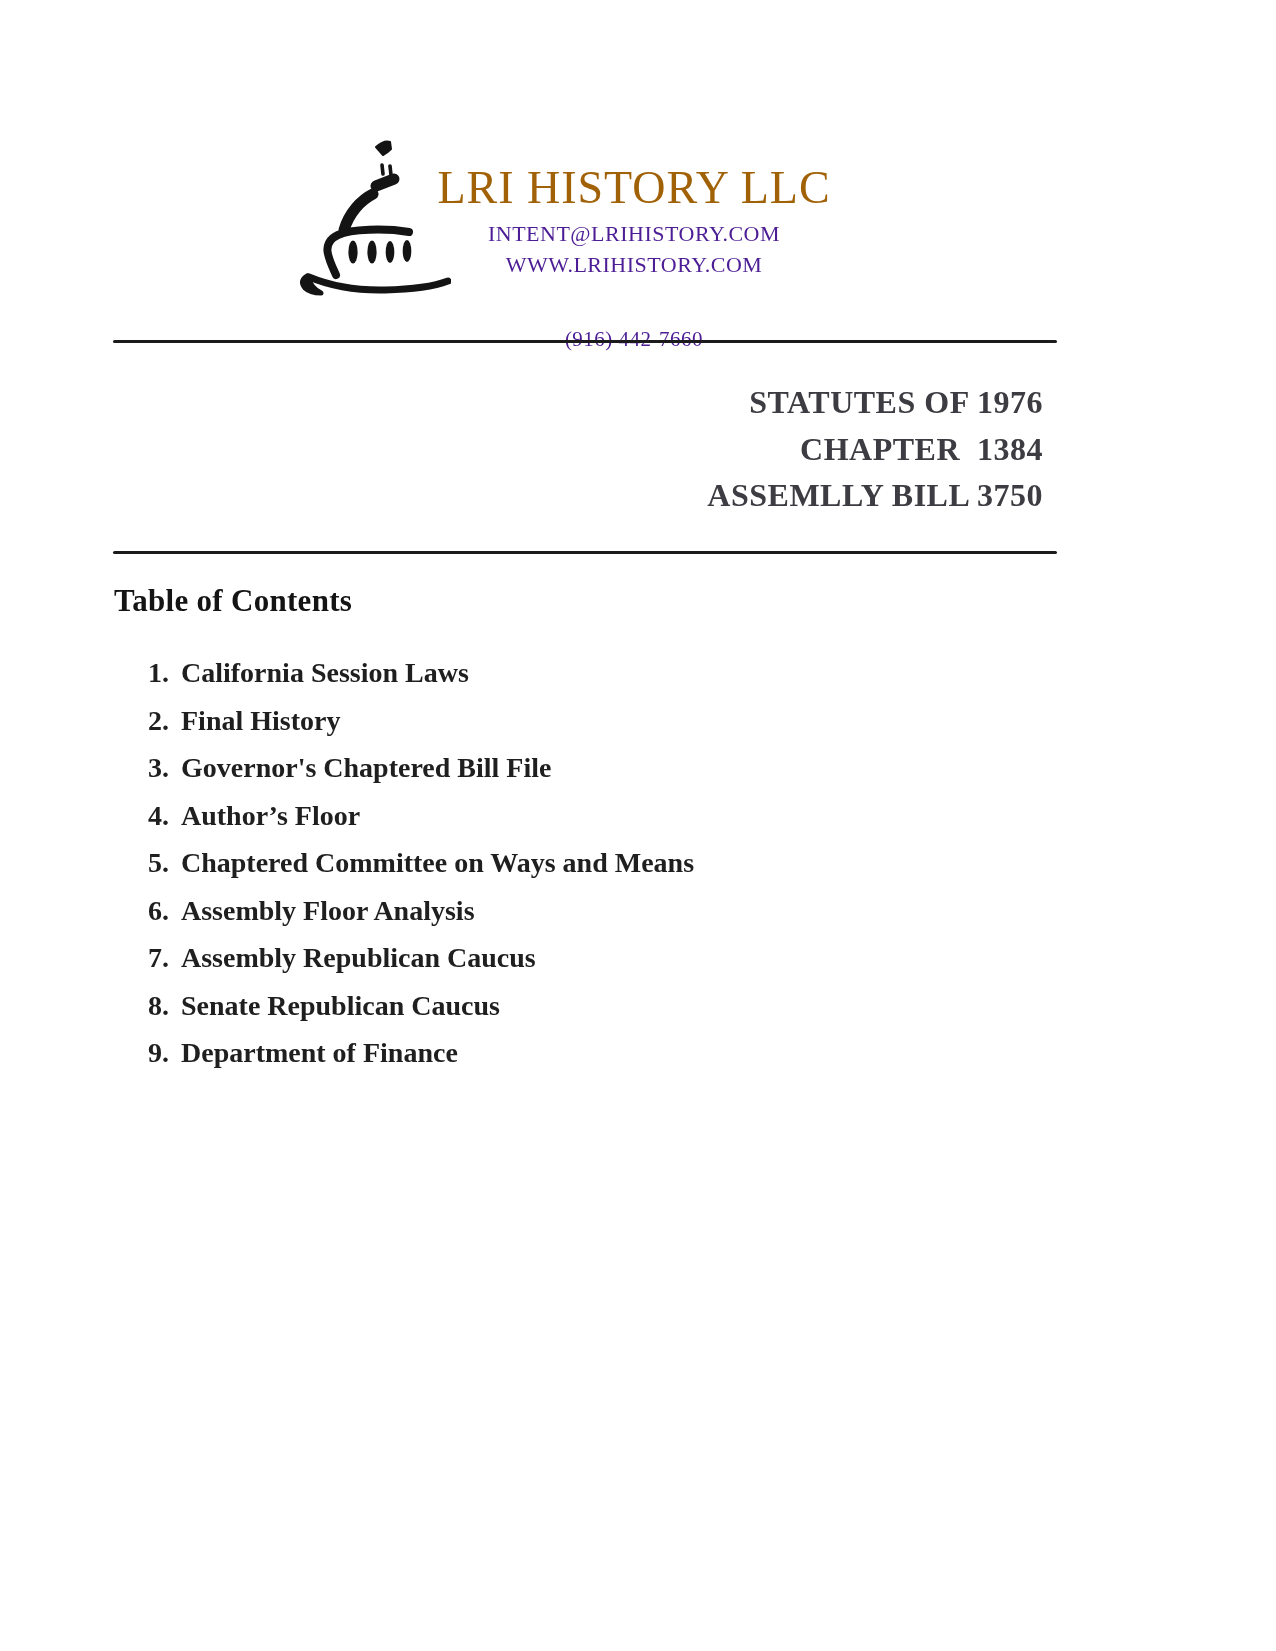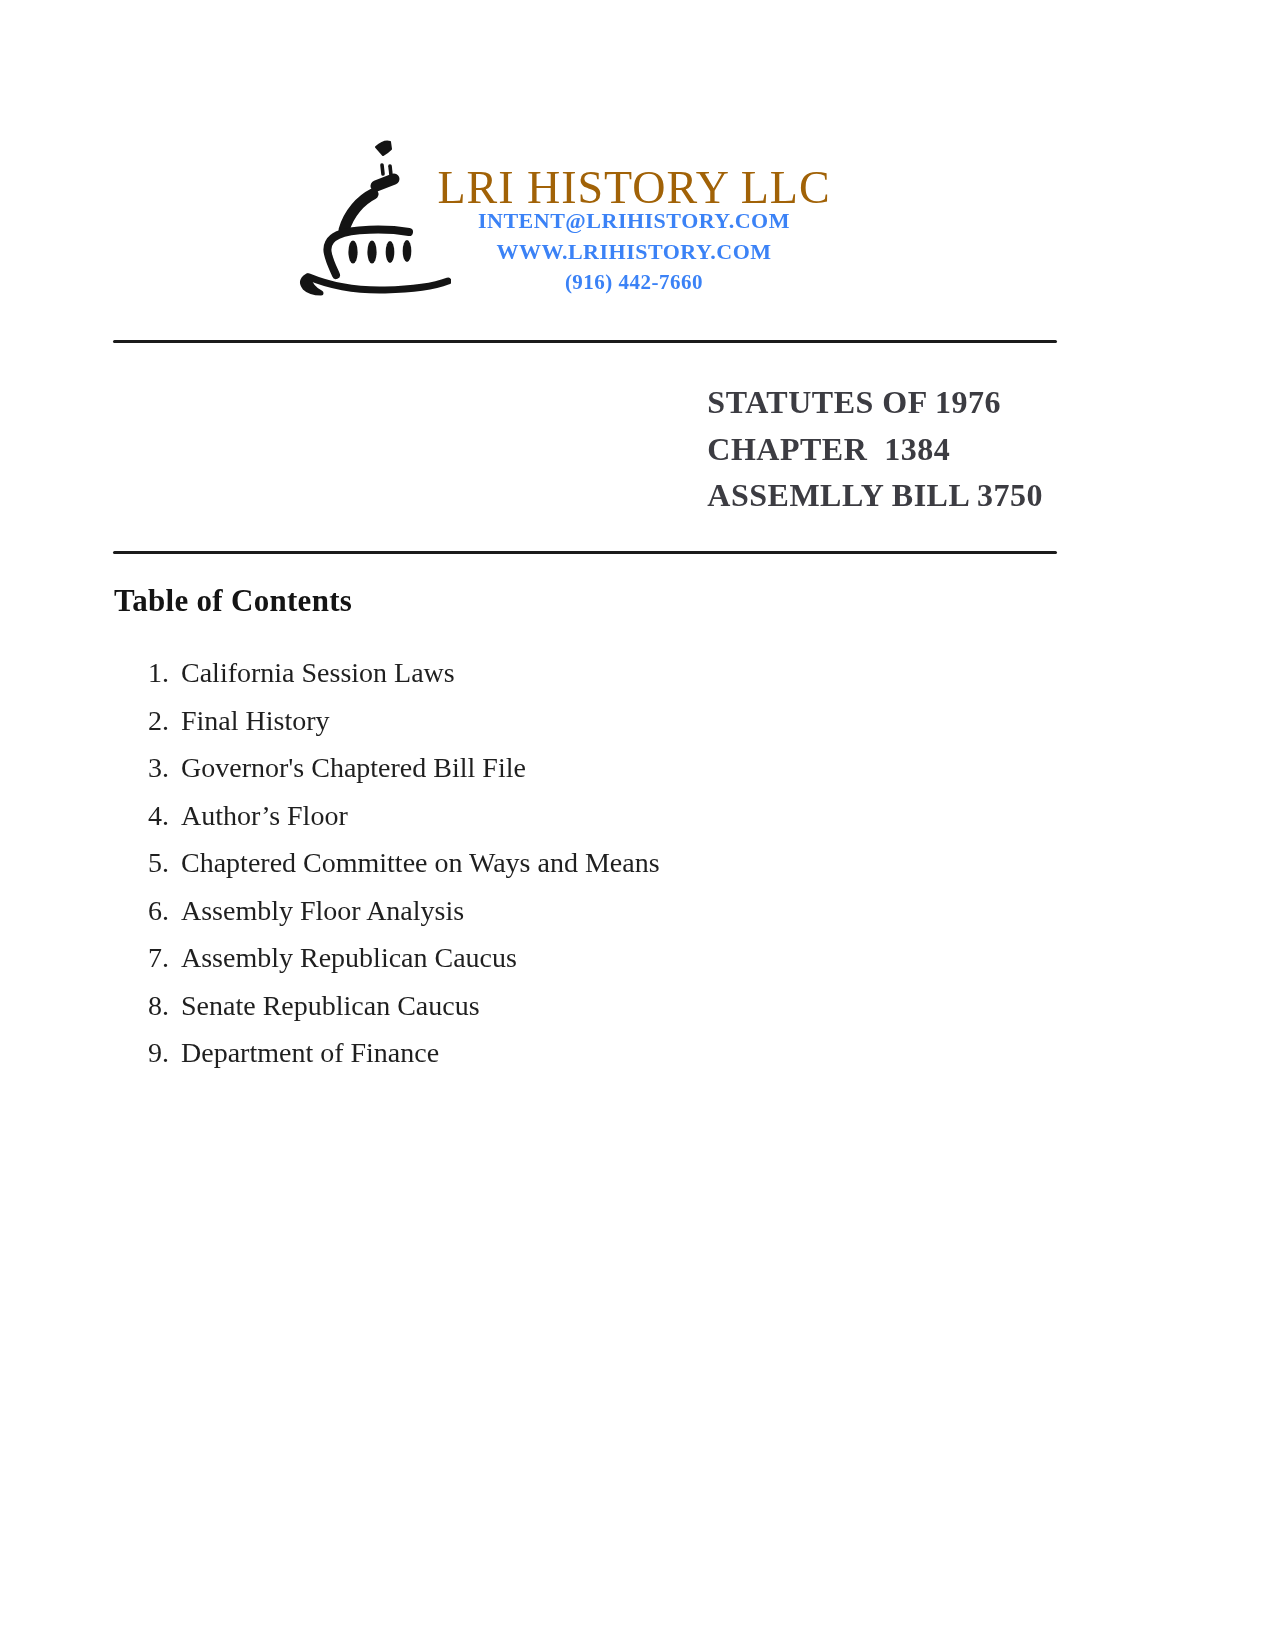--- a/index.html
+++ b/index.html
@@ -35,46 +35,46 @@
     top: 157px;
     width: 100%;
     font-size: 46px;
     line-height: 38px;
     letter-spacing: 1px;
     color: #a16207;
     margin-top: 12px;
   }
   .contact-block {
     position: absolute;
-    top: 205px;
+    top: 218px;
     width: 100%;
     font-size: 22px;
     line-height: 31px;
     letter-spacing: 0.5px;
-    color: #3b82f6;
-    font-weight: bold;
+    color: #4c1d95;
   }
   .contact-line { white-space: pre; }
-  .contact-phone { font-size: 21px; }
+  .contact-phone { font-size: 21px; margin-top: 44px; }
 
   
   .rule {
     left: 113px;
     width: 944px;
     height: 3px;
     background: #1b1b1b;
     border-radius: 2px;
   }
   .rule-1 { top: 340px; }
   .rule-2 { top: 551px; }
 
   
   .title-block {
     top: 379px;
     right: 233px;
+    text-align: right;
     font-weight: bold;
     font-size: 32px;
     line-height: 46.5px;
     letter-spacing: 0.5px;
     color: #3c3c42;
   }
   .title-line { white-space: pre; }
 
   
   .toc-heading {
@@ -83,20 +83,21 @@
     font-weight: bold;
     font-size: 31px;
     letter-spacing: 0.3px;
     color: #141414;
     text-align: center;
   }
   .toc-list {
     left: 148px;
     top: 658px;
     width: 900px;
+    font-weight: bold;
   }
   .toc-row {
     height: 47.5px;
     font-size: 28px;
     line-height: 30px;
     color: #1f1f1f;
     white-space: nowrap;
   }
   .toc-num {
     display: inline-block;

